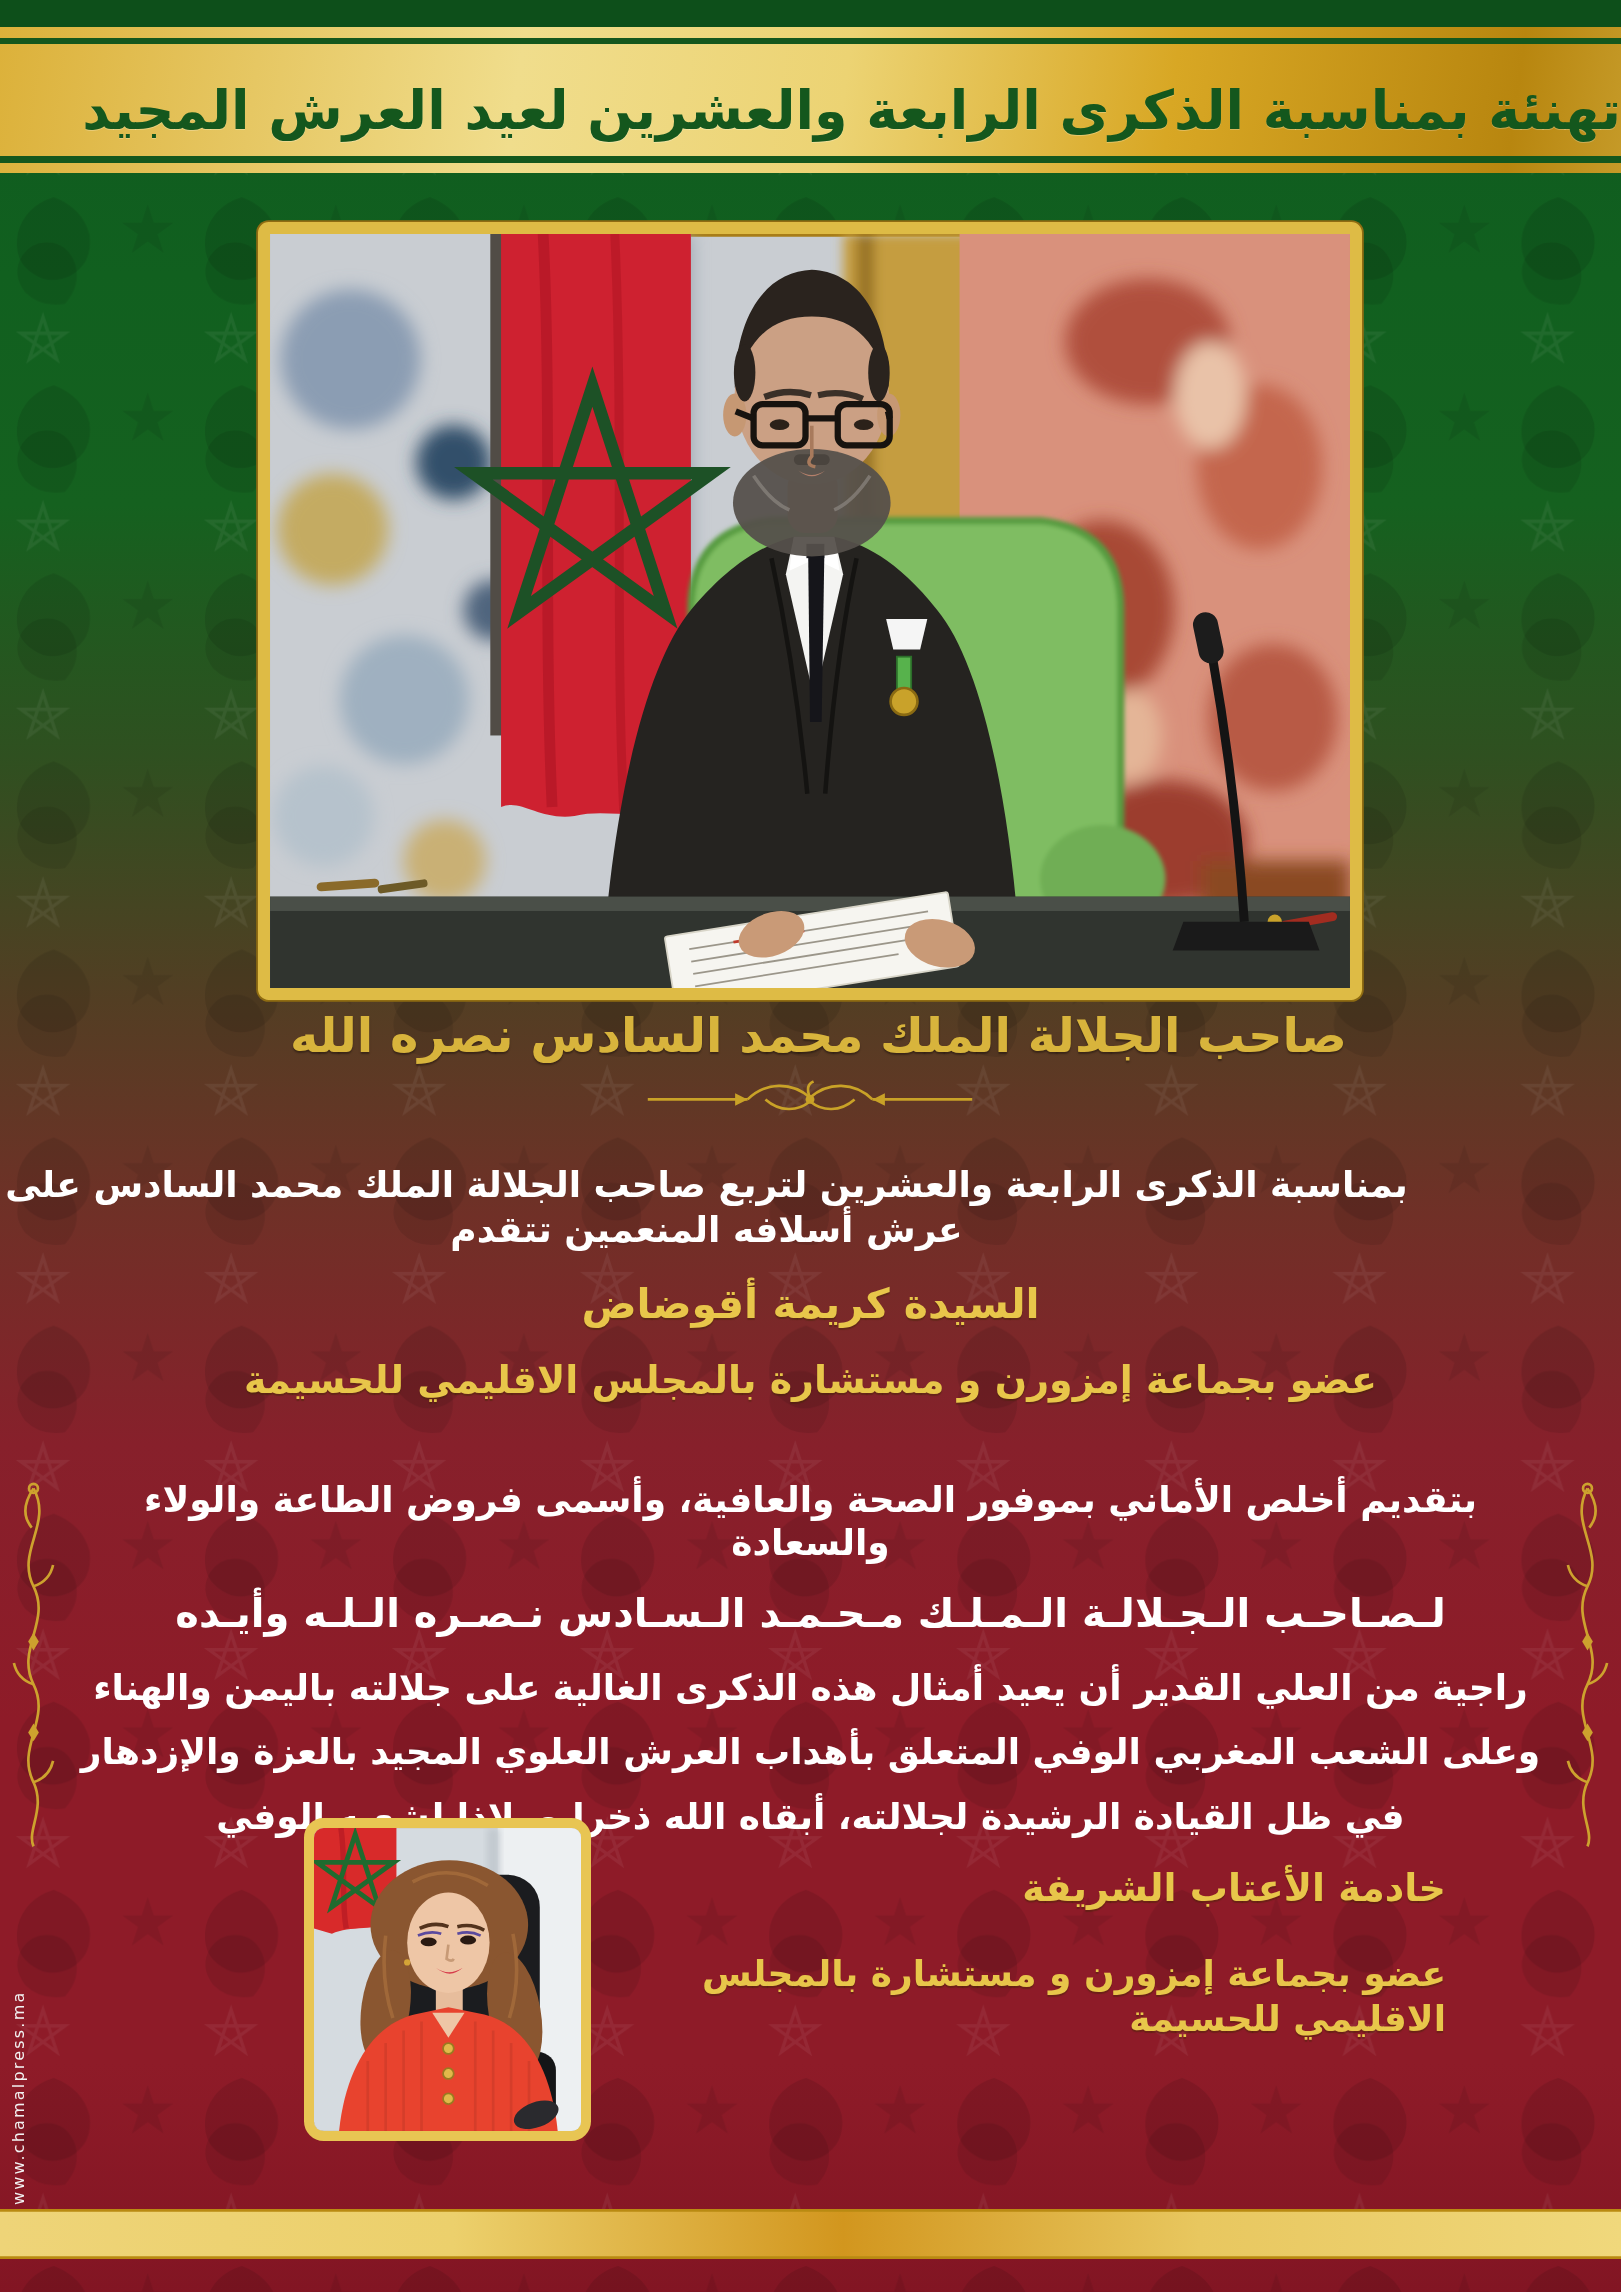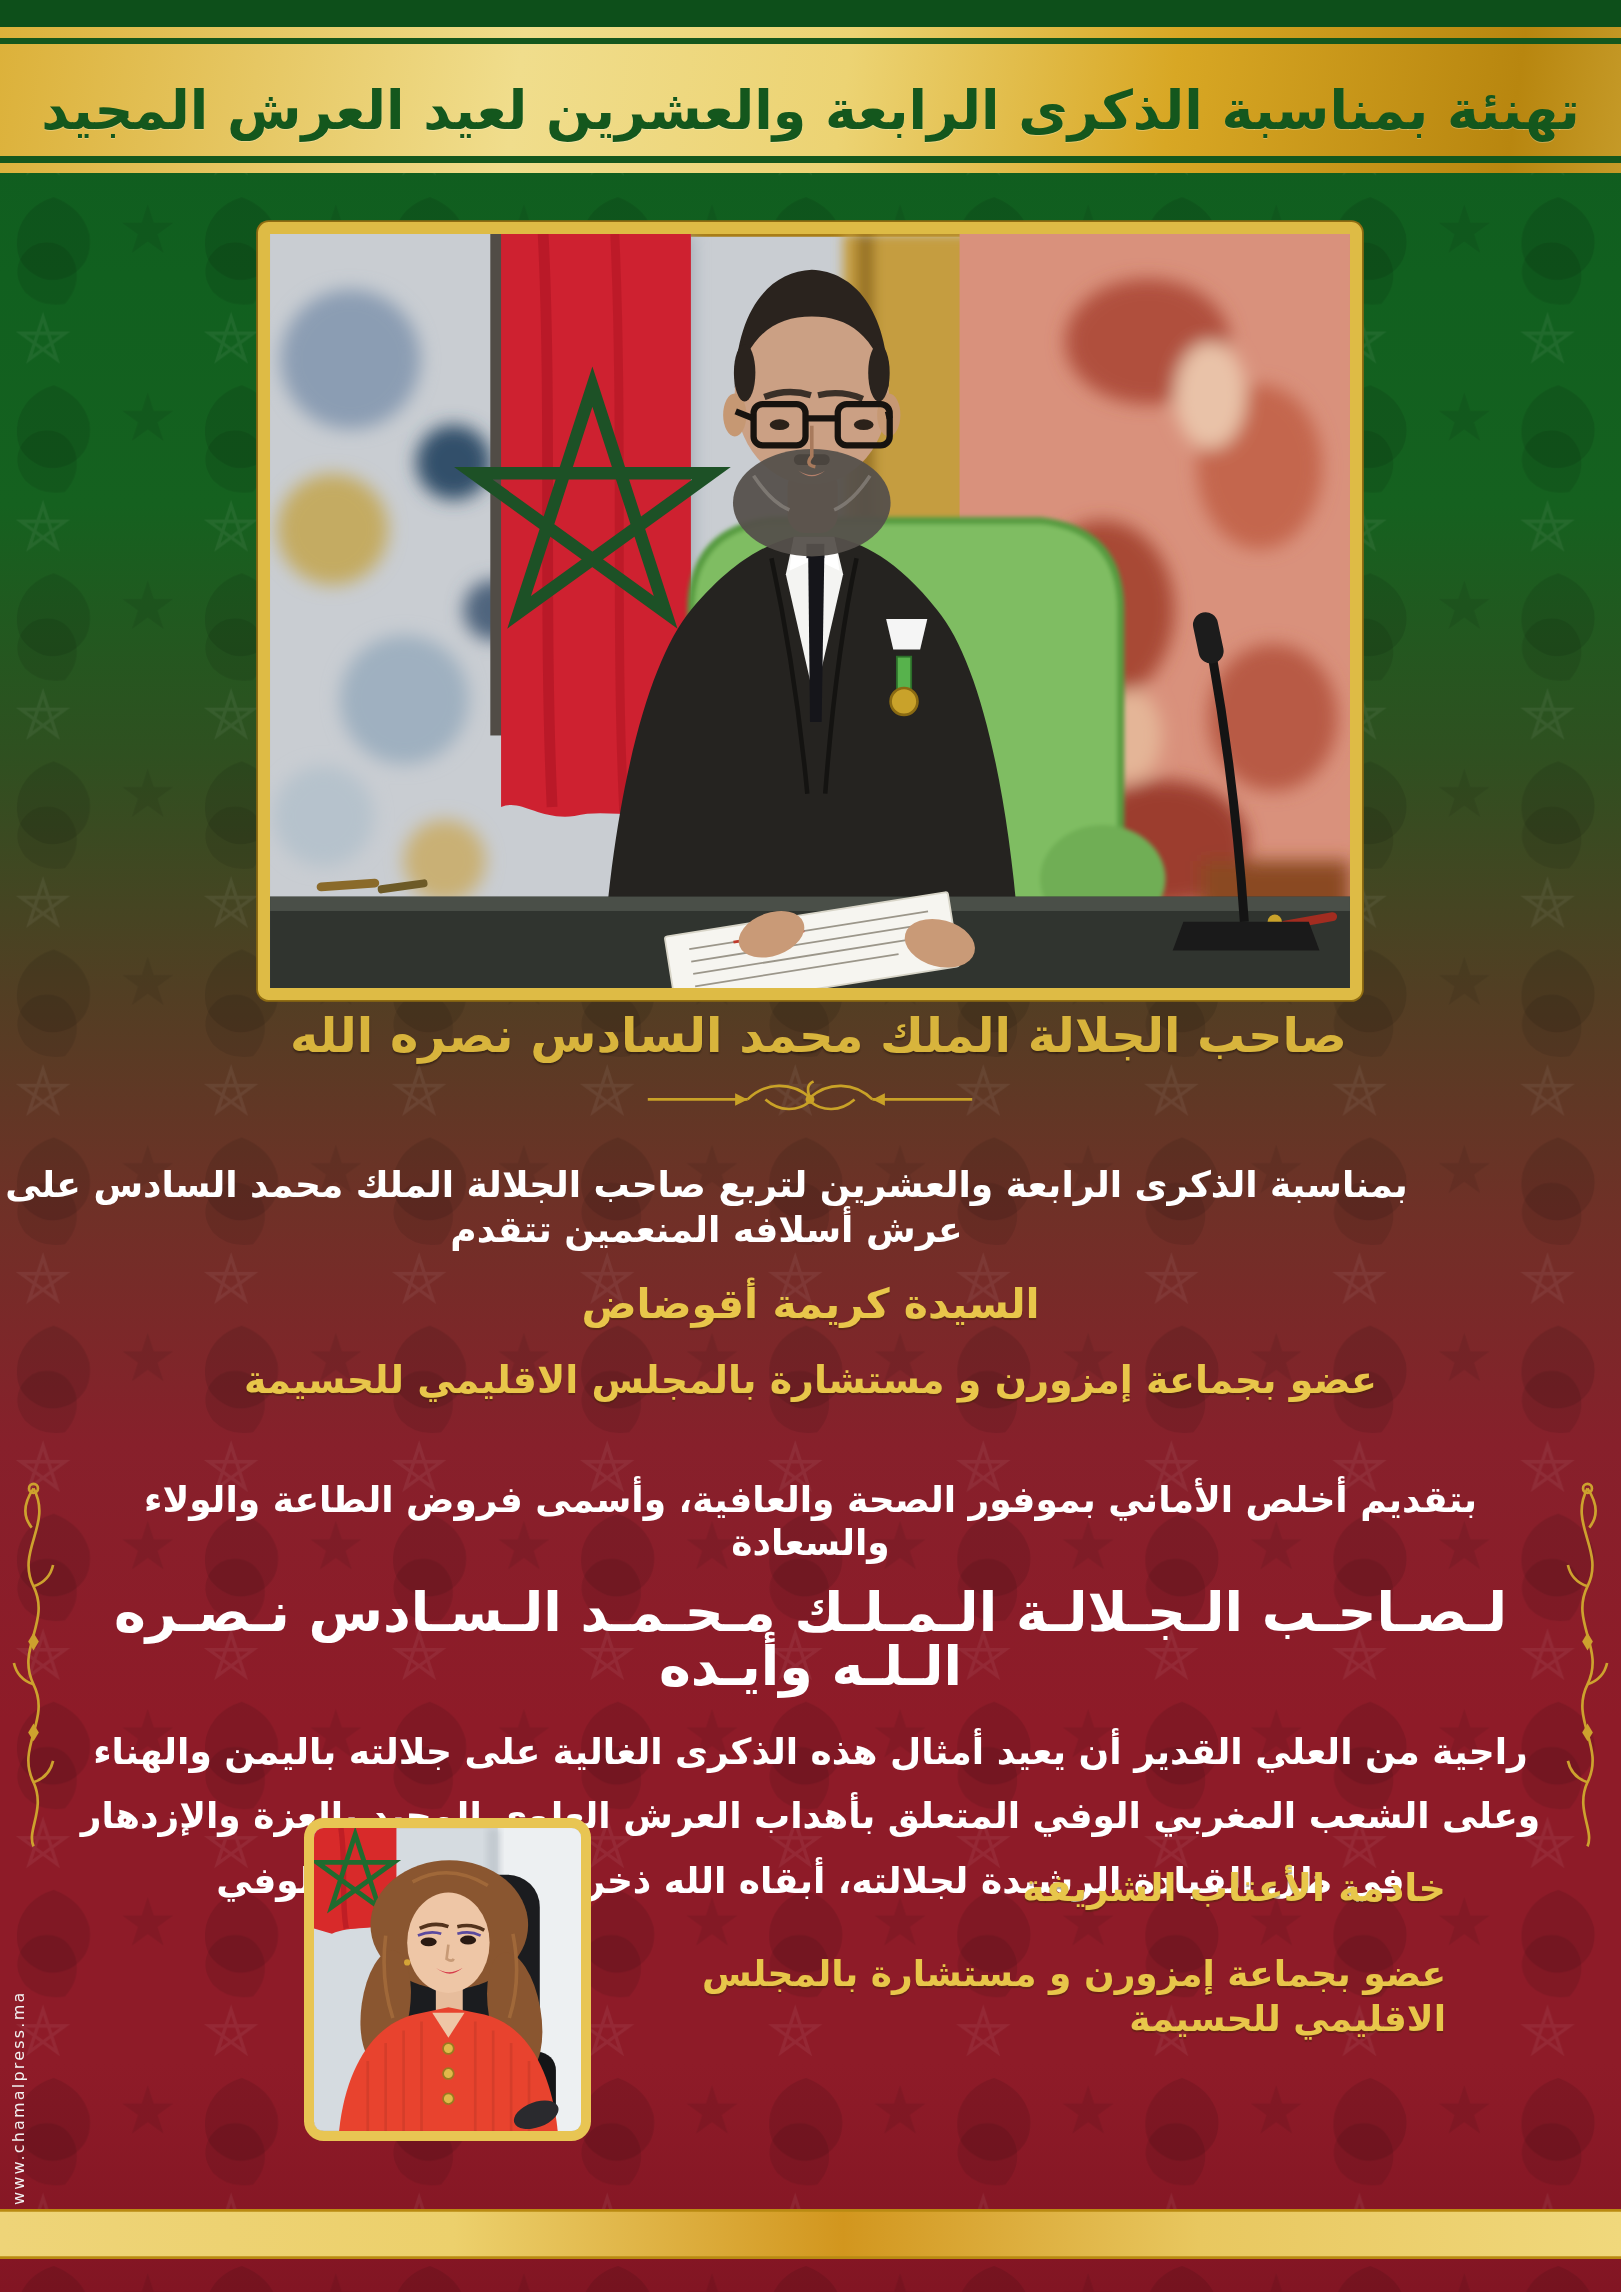--- a/index.html
+++ b/index.html
@@ -10,21 +10,21 @@
       #0f5a20 0%, #11601f 12%, #15611f 22%, #2f5020 33%,
       #513f23 43%, #703027 53%, #87202b 63%, #8e1b28 75%,
       #8e1b28 90%, #821523 100%);
   }
   .abs{position:absolute;}
   .bg-pattern{position:absolute;left:0;top:0;z-index:1;}
   
   .top-strip{left:0;top:0;width:1621px;height:27px;background:#0d4f1a;z-index:2;}
   .gold-banner{left:0;top:27px;width:1621px;height:146px;z-index:2;
     background:linear-gradient(98deg,#dcb13a 0%,#f0dd8c 32%,#ecd373 52%,#d8a724 72%,#b8860f 93%,#c59a28 100%);
-    display:flex;align-items:center;justify-content:center;}
+    display:flex;align-items:center;justify-content:flex-end;}
   .rule-top{position:absolute;top:10.7px;left:0;width:100%;height:6.3px;background:#14571d;}
   .rule-bottom{position:absolute;bottom:9.9px;left:0;width:100%;height:7.2px;background:#14571d;}
   .banner-title{font-size:54px;font-weight:700;color:#14571d;padding-top:21.5px;letter-spacing:0.9px;
     text-shadow:0 0.9px 0 rgba(255,255,255,.25);}
   
   .king-photo{left:258px;top:222px;width:1080px;height:754px;z-index:3;
     border:12.5px solid #debb45;border-radius:10.7px;overflow:hidden;
     box-shadow:inset 0 0 0 2.7px #a87d18, 0 0 0 1.8px #8f6c12;background:#c9cdd2;}
   .king-caption{left:8px;top:1007px;width:1621px;text-align:center;z-index:3;
     font-size:48px;line-height:57px;font-weight:700;color:#d8b43c;
@@ -35,21 +35,21 @@
     font-size:36px;line-height:45px;font-weight:700;color:#ffffff;}
   .sender-name{left:0;top:1279px;width:1621px;text-align:center;z-index:3;
     font-size:41px;line-height:50px;font-weight:700;color:#e8c64a;
     text-shadow:0 1.8px 0.9px rgba(60,40,0,.4);}
   .sender-role{left:0;top:1356px;width:1621px;text-align:center;z-index:3;
     font-size:38px;line-height:48px;font-weight:700;color:#e8c64a;
     text-shadow:0 1.8px 0.9px rgba(60,40,0,.4);}
   
   .message{left:76px;top:1478px;width:1469px;text-align:center;z-index:3;color:#ffffff;font-weight:700;}
   .message .m{font-size:36px;line-height:43px;margin:0 0 21.5px 0;}
-  .message .m.emphasis{font-size:54px;line-height:54px;margin-bottom:36px;}
+  .message .m.emphasis{font-size:40px;line-height:54px;margin-bottom:26px;}
   .orn-left{left:5.4px;top:1480px;z-index:3;}
   .orn-right{right:5.4px;top:1480px;z-index:3;transform:scaleX(-1);}
   
   .woman-photo{left:304px;top:1818px;width:267px;height:303px;z-index:3;
     border:10.7px solid #e8c553;border-radius:19.7px;overflow:hidden;
     box-shadow:inset 0 0 0 1.8px #a87d18;background:#d5dbe0;}
   .closing{left:622px;top:1865px;width:824px;text-align:right;z-index:3;color:#e8c64a;font-weight:700;
     text-shadow:0 1.8px 0.9px rgba(60,40,0,.4);}
   .closing-title{font-size:38px;line-height:47px;margin:0 0 39px 0;}
   .closing-name{font-size:43px;line-height:50px;margin:0 0 39px 0;}

